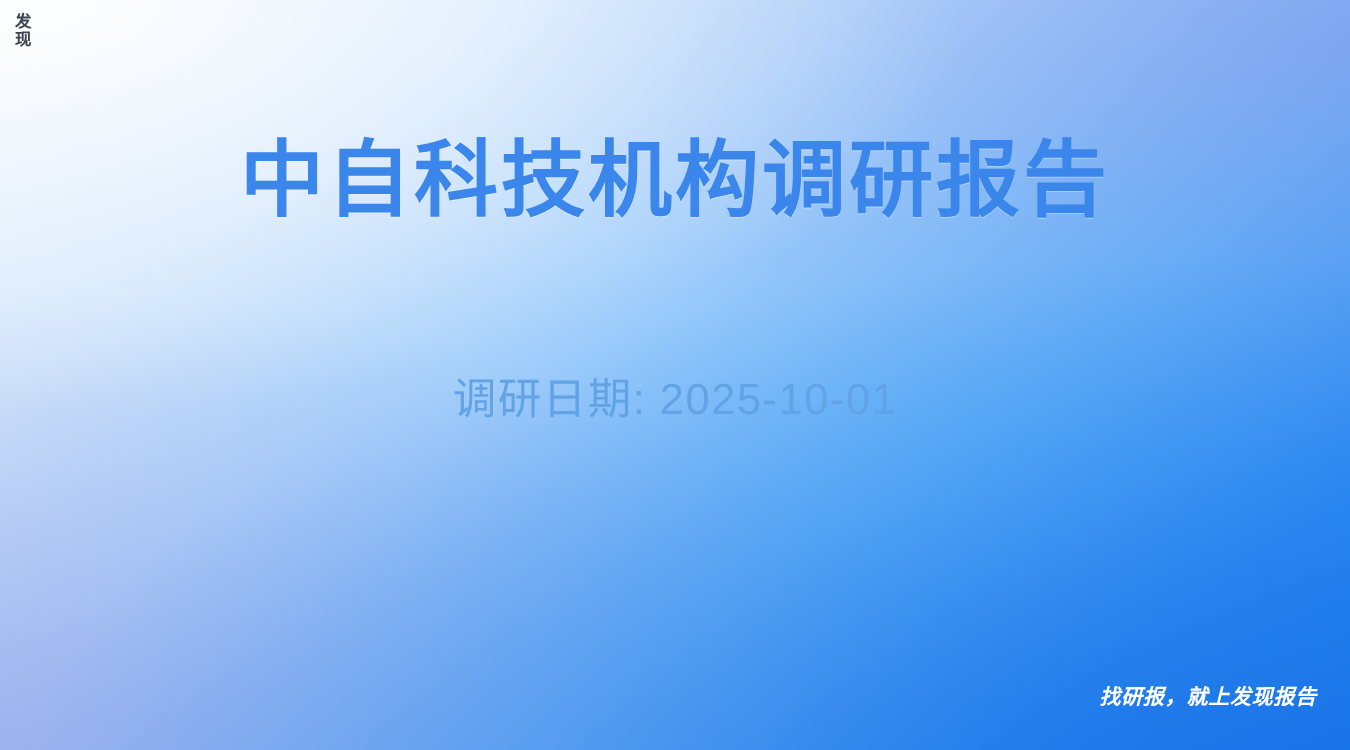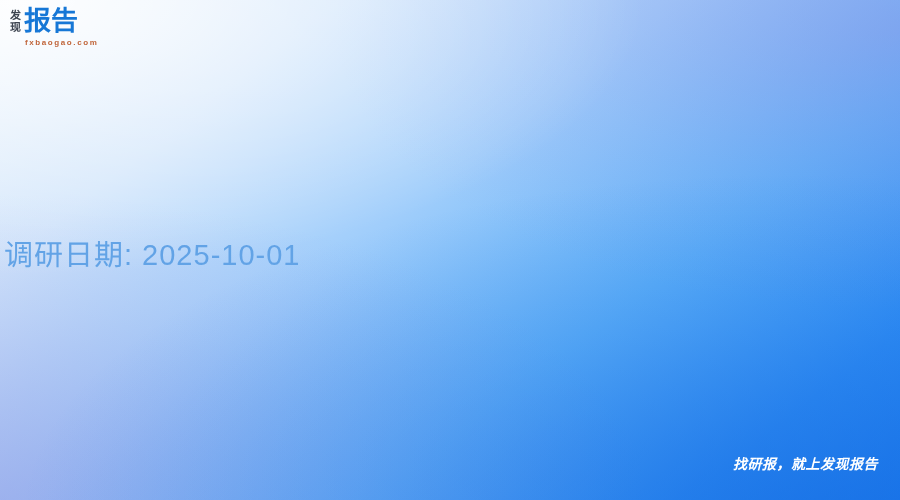--- a/index.html
+++ b/index.html
@@ -106,22 +106,22 @@
     color: #3b86ea;
     letter-spacing: 2px;
     line-height: 68px;
     text-shadow: 0 1px 0 rgba(255,255,255,0.35);
   }
   .subtitle {
     position: absolute;
     left: 0;
     right: 0;
     top: 231px;
-    margin: 4px;
-    text-align: left;
+    margin: 16px;
+    text-align: center;
     font-size: 29px;
     font-weight: 400;
     color: #62a3e6;
     letter-spacing: 1px;
     line-height: 40px;
   }
 
   
   .footer-slogan {
     position: absolute;
@@ -243,24 +243,23 @@
   </svg>
 
   <div class="bg-wash"></div>
   <div class="bg-deepen"></div>
 
   <div class="logo">
     <div class="logo-stack">
       <span>发</span>
       <span>现</span>
     </div>
-    <div class="logo-right">
-      <div class="logo-main">报告</div>
-      <div class="logo-domain">fxbaogao.com</div>
-    </div>
   </div>
 
+  <div class="title-block">
+    <h1 class="main-title">中自科技机构调研报告</h1>
+  </div>
 
   <p class="subtitle">调研日期: 2025-10-01</p>
 
   <p class="footer-slogan">找研报，就上发现报告</p>
 
 </div>
 
 </body></html>

